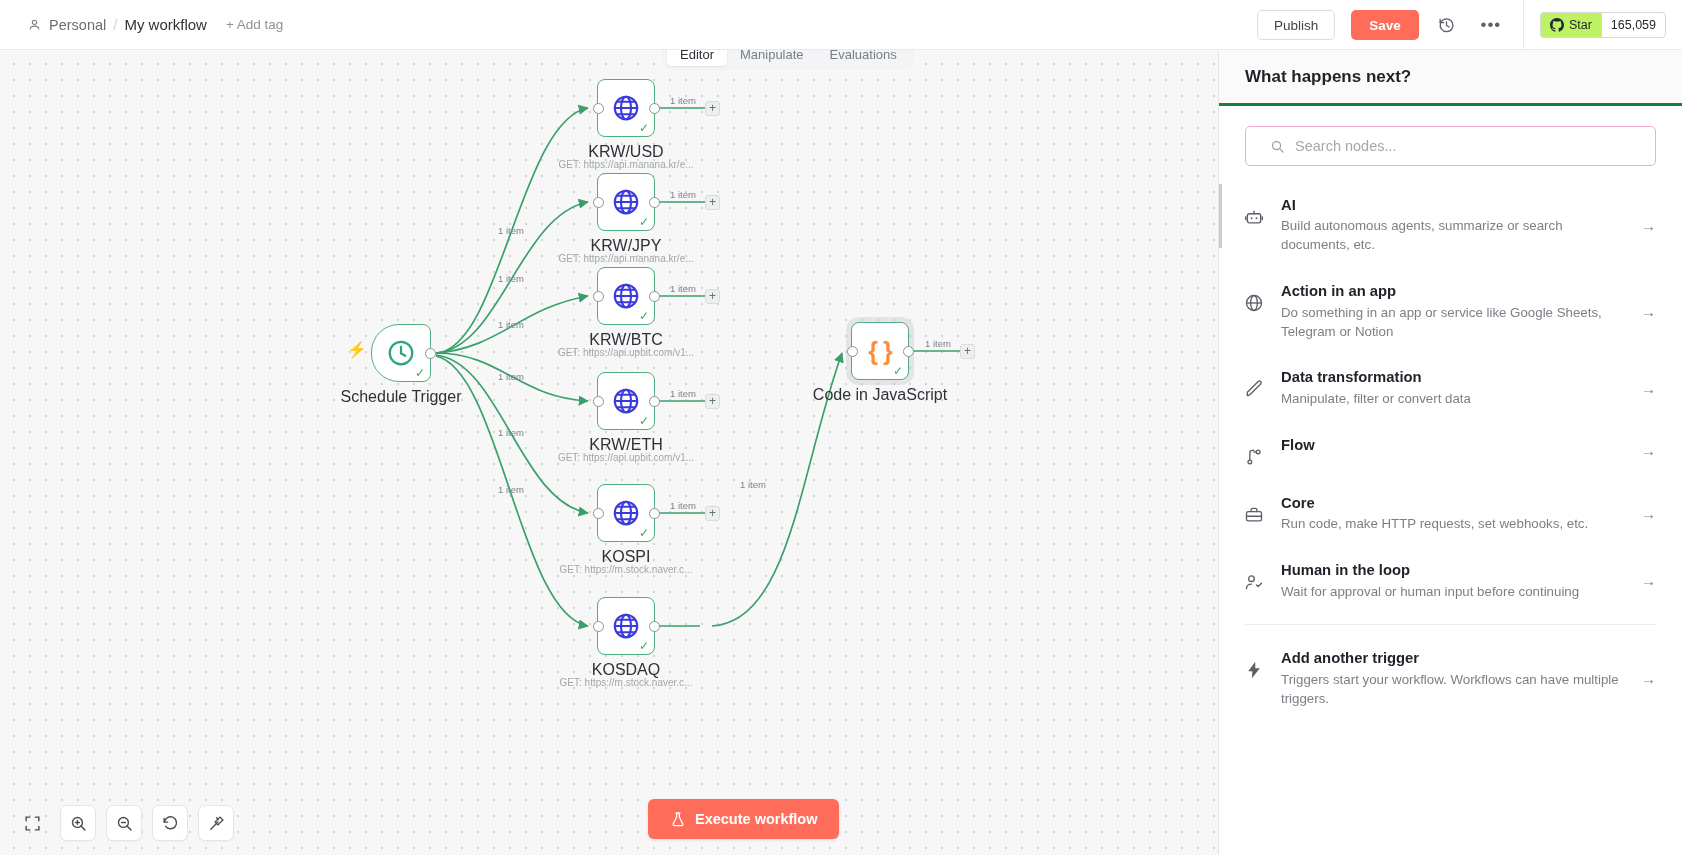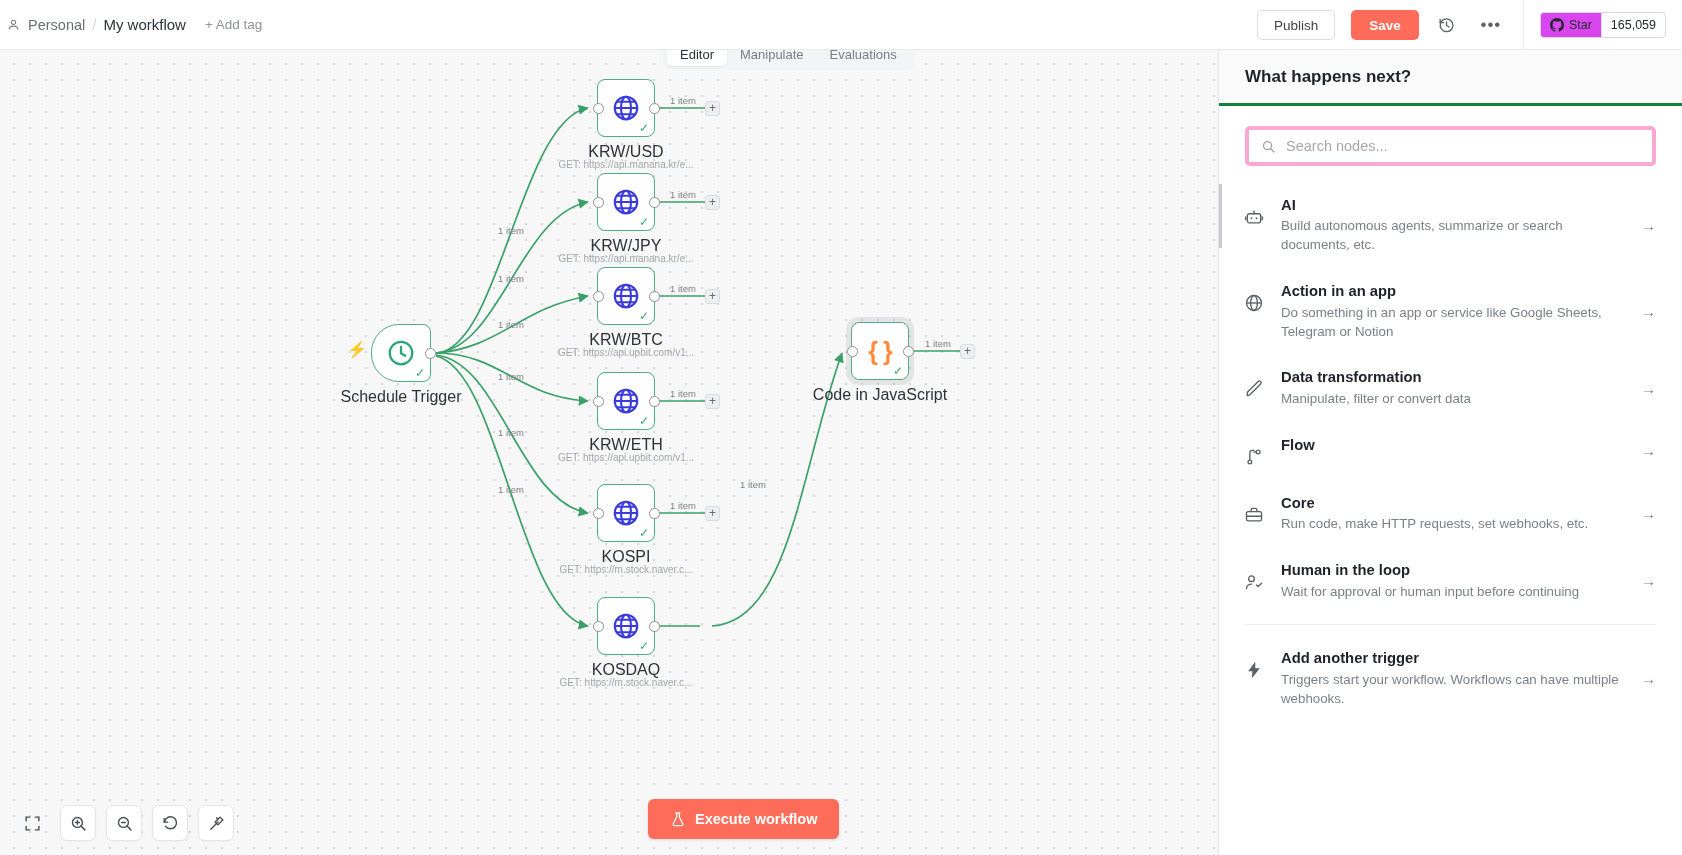--- a/index.html
+++ b/index.html
@@ -10,21 +10,21 @@
     overflow: hidden;
   }
   #app { position: relative; width: 1682px; height: 855px; }
 
   
   .topbar {
     position: absolute; top: 0; left: 0; width: 1682px; height: 50px;
     background: #fff; border-bottom: 1px solid #e8e9ec;
     display: flex; align-items: center; z-index: 40;
   }
-  .breadcrumb { display: flex; align-items: center; padding-left: 6px; gap: 7px; }
+  .breadcrumb { display: flex; align-items: center; padding-left: 6px; gap: 7px; margin-left: 21px; }
   .bc-person-icon { width: 15px; height: 15px; color: #7d7f84; display:flex; align-items:center; justify-content:center;}
   .bc-personal { font-size: 14.5px; color: #6b6e75; }
   .bc-sep { font-size: 15px; color: #d3d5d9; }
   .bc-title { font-size: 15px; color: #2d3238; font-weight: 400; }
   .bc-addtag { font-size: 13.5px; color: #909399; margin-left: 12px; cursor: pointer;}
 
   .topbar-right {
     position: absolute; right: 0; top: 0; height: 50px;
     display: flex; align-items: center;
   }
@@ -43,21 +43,21 @@
     width: 32px; height: 32px; display: flex; align-items: center; justify-content: center;
     color: #5c5f66; cursor: pointer; border-radius: 4px; margin-left: 12px;
   }
   .dots { letter-spacing: 1px; font-size: 17px; color: #5c5f66; }
   .vdiv { width: 1px; height: 50px; background: #e8e9ec; margin-left: 16px; }
   .gh-group { display: flex; align-items: center; margin-left: 16px; margin-right: 16px; }
   .gh-star {
     display: flex; align-items: center; gap: 5px;
     height: 26px; padding: 0 9px;
     border: 1px solid #d6d8dc; border-right: none;
-    border-radius: 4px 0 0 4px; background: #d946ef;
+    border-radius: 4px 0 0 4px; background: #bef264;
     font-size: 12.5px; color: #24292f; cursor: pointer;
   }
   .gh-count {
     height: 26px; padding: 0 9px; display: flex; align-items: center;
     border: 1px solid #d6d8dc; border-radius: 0 4px 4px 0; background: #fff;
     font-size: 12.5px; color: #24292f;
   }
 
   
   .tabpill {
@@ -154,22 +154,22 @@
     background: #fff; border-left: 1px solid #e4e5e8;
     display: flex; flex-direction: column;
   }
   .panel-header {
     height: 56px; display: flex; align-items: center; padding: 0 26px;
     background: #fafafb; border-bottom: 3px solid #15803d;
   }
   .panel-title { font-size: 17px; font-weight: 700; color: #1f2329; }
   .panel-search-wrap { padding: 20px 26px 10px 26px; }
   .panel-search {
-    height: 40px; border: 4px solid #f9a8d4; border-radius: 5px;
-    display: flex; align-items: center; padding: 0 12px; gap: 10px;
+    height: 40px; border: 1px solid #f9a8d4; border-radius: 5px;
+    display: flex; align-items: center; padding: 0 24px; gap: 10px;
     background: #fff;
   }
   .panel-search input {
     border: none; outline: none; flex: 1; font-size: 14.5px; color: #2d3238;
     font-family: "Liberation Sans", sans-serif; background: transparent;
   }
   .panel-search input::placeholder { color: #a5a8ad; }
   .panel-list { flex: 1; overflow-y: auto; position: relative; padding-top: 6px; }
   .cat {
     display: flex; align-items: flex-start; gap: 16px;
@@ -550,20 +550,20 @@
       <div class="panel-sep"></div>
 
       <div class="cat">
         <div class="cat-icon">
           <svg width="20" height="20" viewBox="0 0 24 24" fill="currentColor">
             <path d="M13.5 2L5 13.5h5L9.5 22 19 10h-5.5z"></path>
           </svg>
         </div>
         <div class="cat-body">
           <div class="cat-title">Add another trigger</div>
-          <div class="cat-desc">Triggers start your workflow. Workflows can have multiple webhooks.</div>
+          <div class="cat-desc">Triggers start your workflow. Workflows can have multiple triggers.</div>
         </div>
         <div class="cat-arrow">→</div>
       </div>
     </div>
   </div>
 
 </div>
 
 </body></html>

